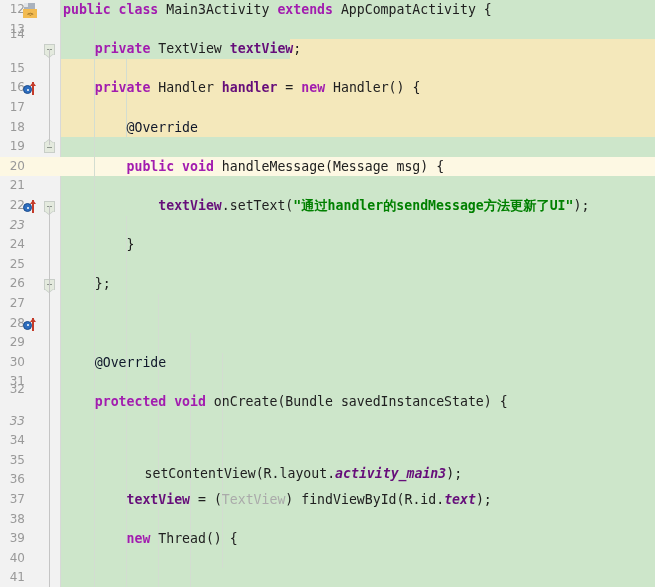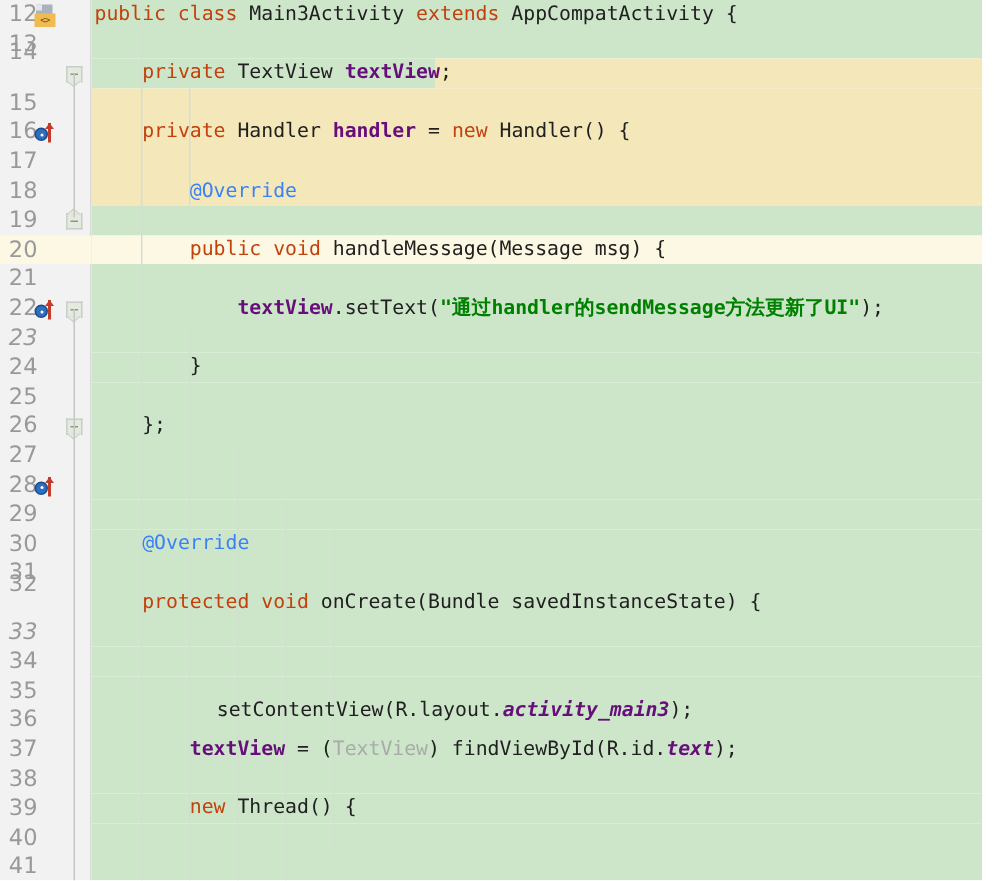--- a/index.html
+++ b/index.html
@@ -29,21 +29,21 @@
   }
   .gutter-row {
     position: absolute; left: 0;
     width: 61px; height: 19.6px;
     box-sizing: border-box;
   }
   .gutter-row.cur { background: #fdf8e3; }
   .lineno {
     position: absolute; right: 36px; top: 0;
     font-family: "DejaVu Sans", sans-serif;
-    font-size: 15px; line-height: 19.6px;
+    font-size: 12px; line-height: 19.6px;
     color: #999999;
     text-align: center;
   }
   .gmark {
     position: absolute; left: 24px; top: 2px;
     width: 16px; height: 16px;
   }
 
   
   .icon-classfile {
@@ -192,26 +192,26 @@
 
   
   .guide {
     position: absolute;
     width: 1px;
     background: #d3ddd1;
     z-index: 2;
   }
 
   
-  .kw   { color: #c2410c; font-weight: normal; }
+  .kw   { color: #a21caf; font-weight: bold; }
   .id   { color: #202020; }
   .fld  { color: #660e7a; font-weight: bold; }
   .stat { color: #660e7a; font-style: italic; font-weight: bold; }
   .str  { color: #008000; font-weight: bold; }
-  .ann  { color: #3b82f6; }
+  .ann  { color: #0f172a; }
   .gray { color: #aaaaaa; }
 </style>
 </head>
 <body>
 
 <div id="editor">
   <div id="codeback"></div>
   <div id="code">
       <div class="row bg-green" style="top: 0px; left: 0px; width: 594px;"></div>
       <div class="row bg-green" style="top: 19.6px; left: 0px; width: 594px;"></div>

